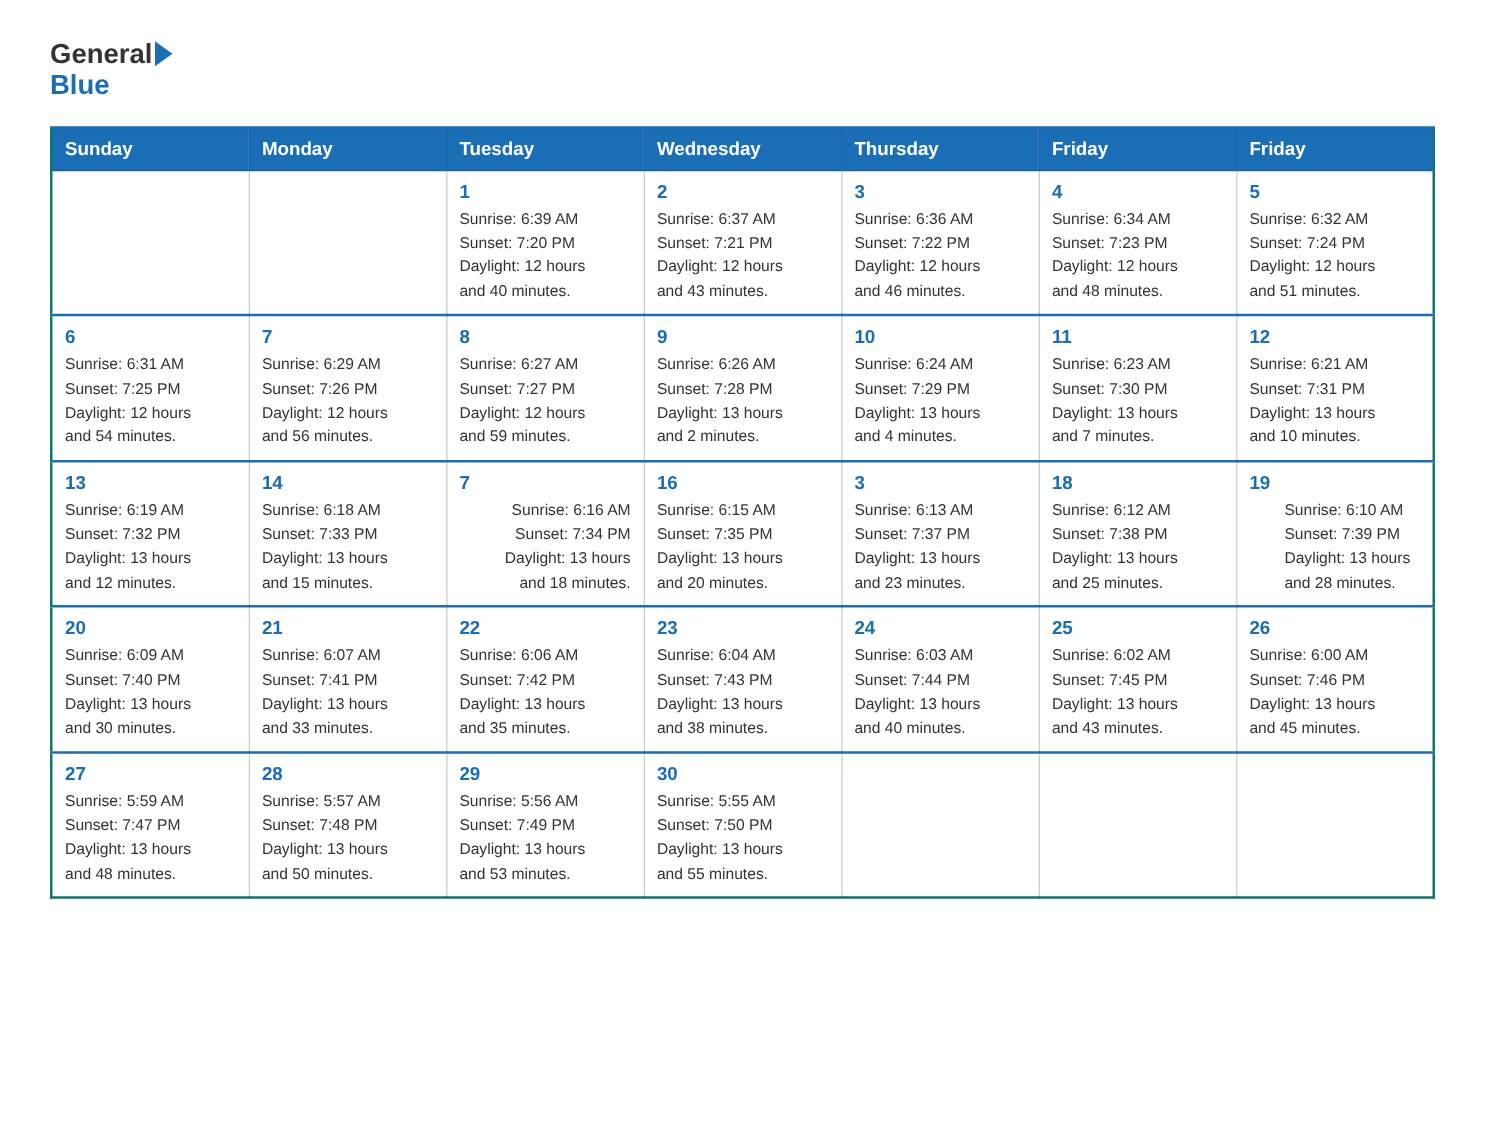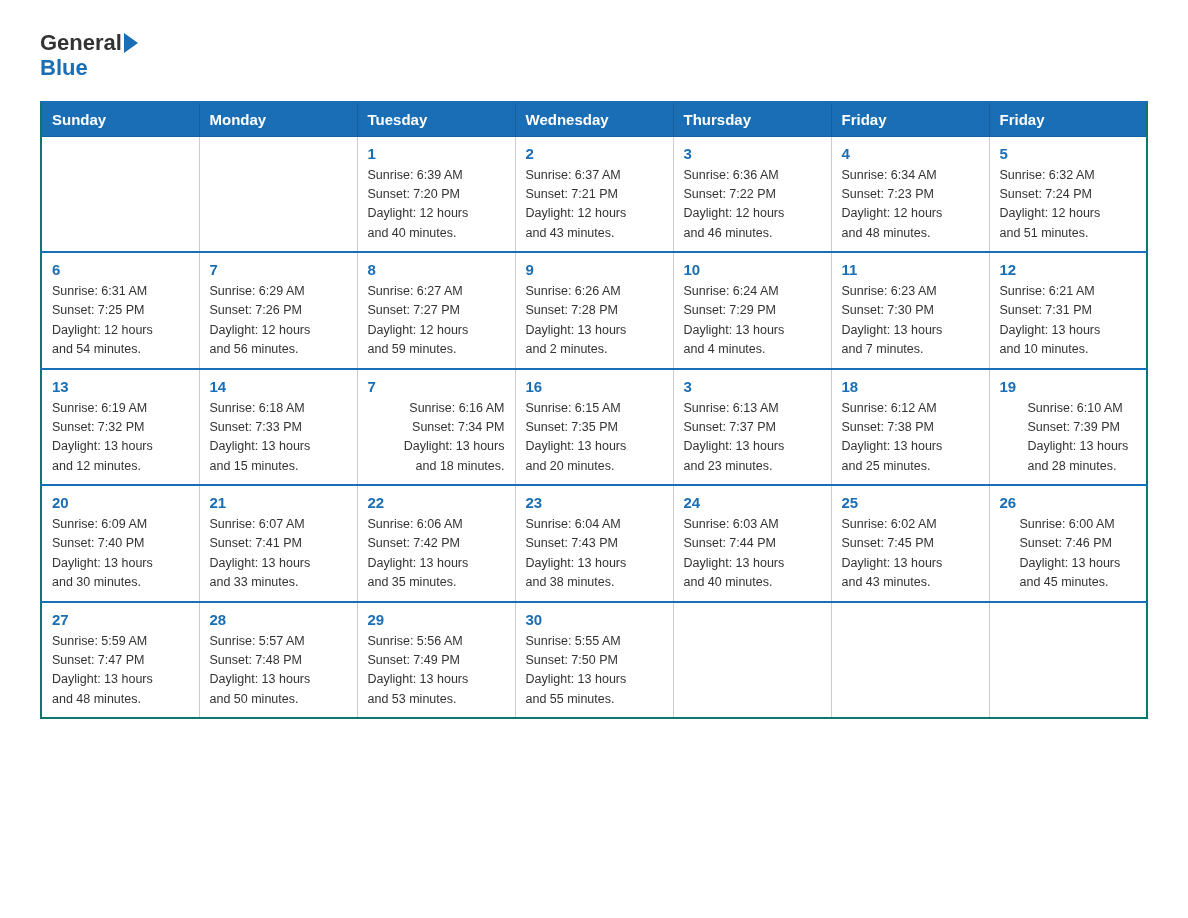--- a/index.html
+++ b/index.html
@@ -309,21 +309,21 @@
         </td>
         <td>
           <span class="day-num">25</span>
           <div class="day-info" style="white-space: pre-line;">Sunrise: 6:02 AM
 Sunset: 7:45 PM
 Daylight: 13 hours
 and 43 minutes.</div>
         </td>
         <td>
           <span class="day-num">26</span>
-          <div class="day-info" style="white-space: pre-line; margin-left: 20px;">Sunrise: 6:00 AM
+          <div class="day-info" style="white-space: pre-line;">Sunrise: 6:00 AM
 Sunset: 7:46 PM
 Daylight: 13 hours
 and 45 minutes.</div>
         </td>
       </tr>
       <tr>
         <td>
           <span class="day-num">27</span>
           <div class="day-info" style="white-space: pre-line;">Sunrise: 5:59 AM
 Sunset: 7:47 PM

